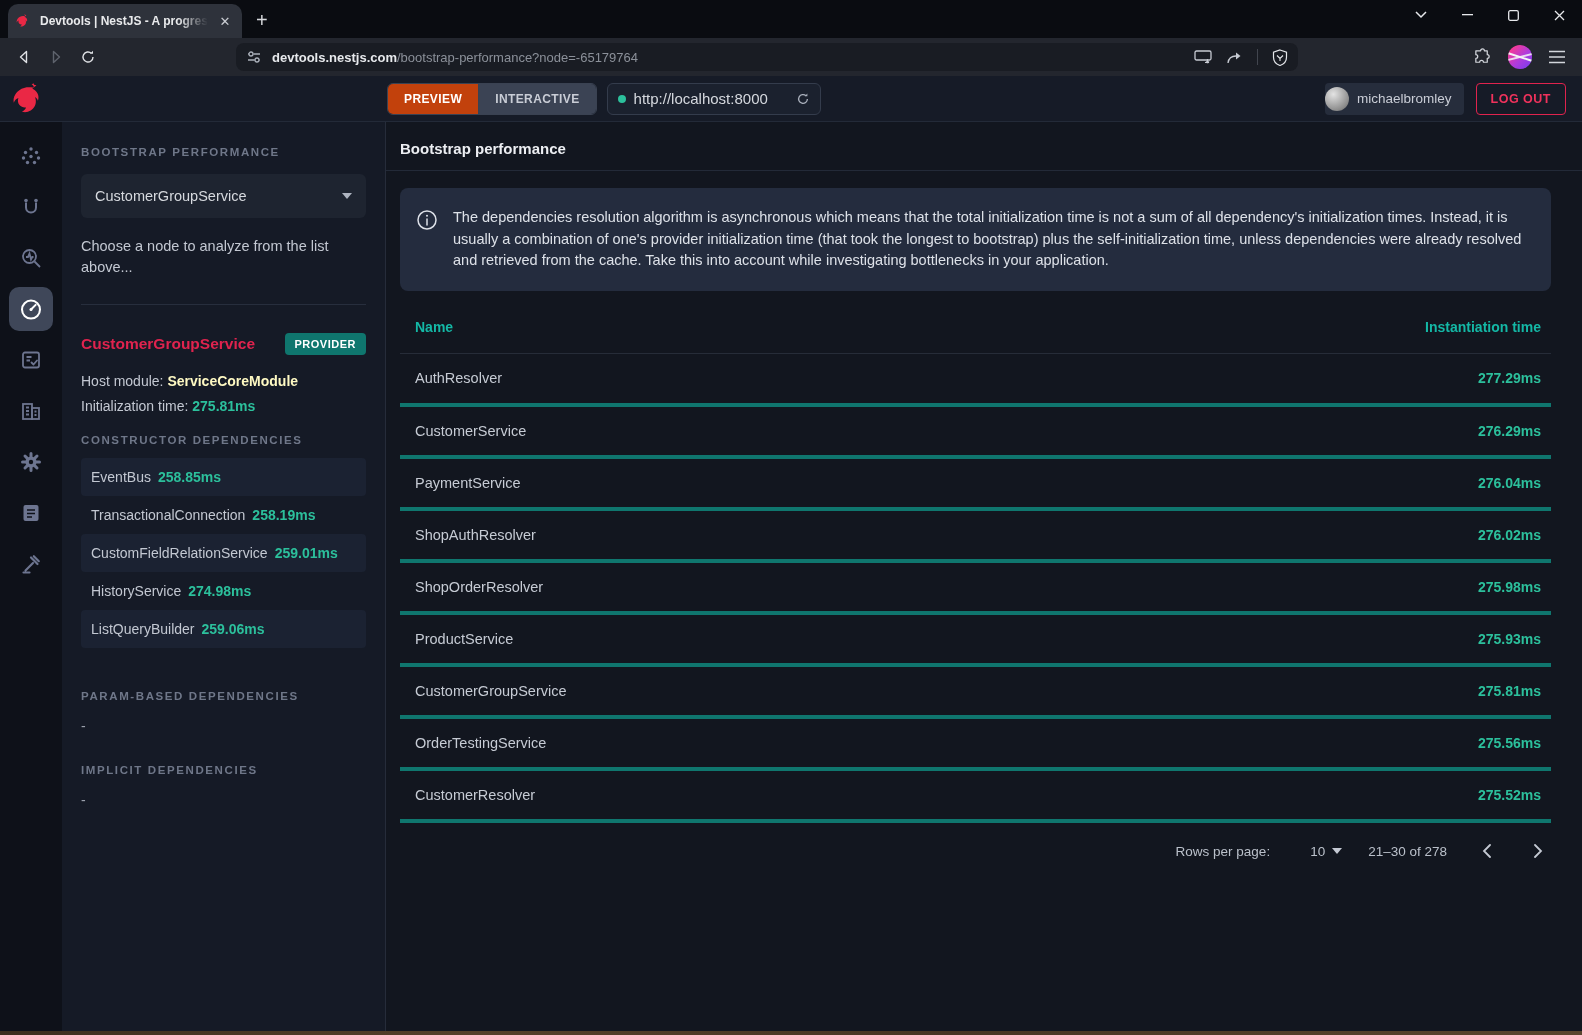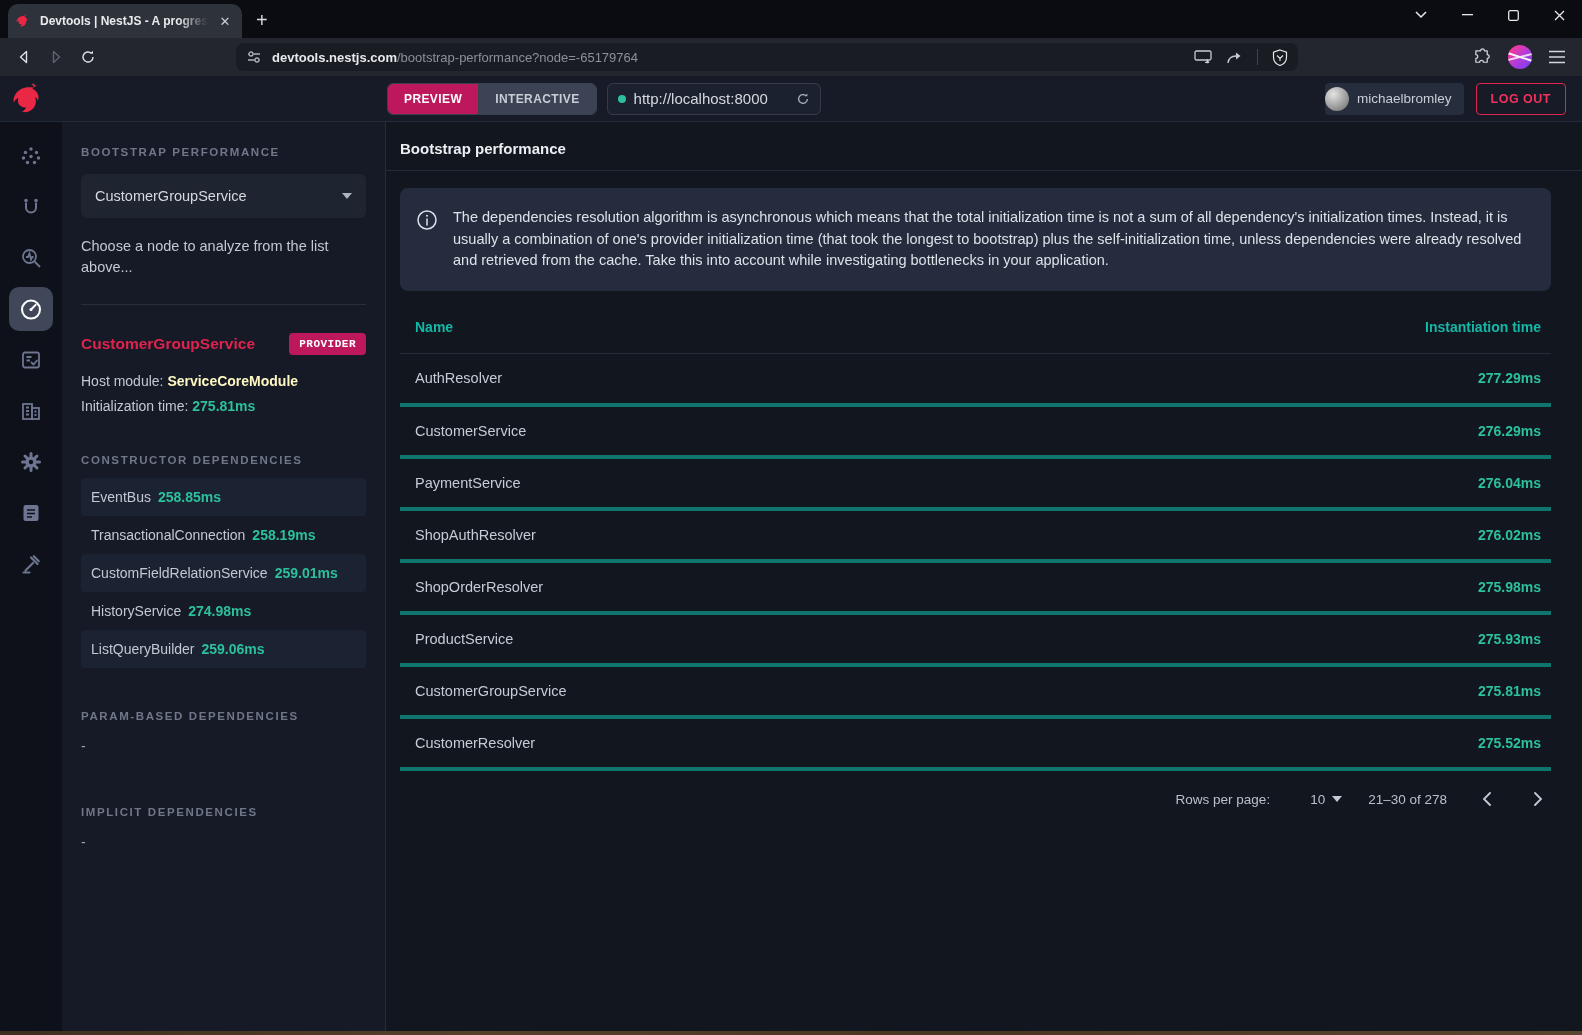--- a/index.html
+++ b/index.html
@@ -32,21 +32,21 @@
   .avatar-grad::before { transform:rotate(18deg); }
   .avatar-grad::after  { transform:rotate(-14deg); opacity:.85; }
 
   
   .app { height:955px; display:flex; flex-direction:column; background:#12161f; }
   .appheader { height:46px; background:#161b27; border-bottom:1px solid #232a38; display:flex; align-items:center; flex:0 0 46px; }
   .logo-wrap { width:62px; display:flex; justify-content:center; }
   .header-gap { width:325px; }
   .segmented { display:flex; border:1px solid #3a4252; border-radius:6px; overflow:hidden; height:32px; }
   .seg { padding:0 16px; display:flex; align-items:center; font-size:12px; letter-spacing:.4px; cursor:pointer; }
-  .seg.preview { background:#be185d; color:#ffffff; font-weight:bold; }
+  .seg.preview { background:#c2410c; color:#ffffff; font-weight:bold; }
   .seg.interactive { background:#3b4354; color:#c9cdd6; font-weight:bold; border-left:1px solid #3a4252; }
   .urlbox { margin-left:10px; height:32px; width:214px; background:#1b212e; border:1px solid #343c4c; border-radius:6px;
             display:flex; align-items:center; padding:0 10px; gap:8px; }
   .dot { width:8px; height:8px; border-radius:50%; background:#2cc09c; }
   .urlbox-text { font-size:15px; color:#d5d8de; flex:1; }
   .header-right { margin-left:auto; display:flex; align-items:center; gap:12px; padding-right:16px; }
   .userchip { height:32px; background:#262d3c; border-radius:4px; display:flex; align-items:center; gap:8px; padding:0 12px 0 0; cursor:pointer; }
   .userchip .photo { width:24px; height:24px; border-radius:50%; background:radial-gradient(circle at 35% 30%, #e3e3e3, #8d8d8d 70%, #5e5e5e); }
   .userchip .name { color:#c9cdd6; font-size:13.5px; }
   .logout { height:32px; border:1px solid #e0234e; color:#f0325c; background:transparent; border-radius:4px;
@@ -63,27 +63,27 @@
   
   .panel { width:324px; background:#151a26; border-right:1px solid #262c3a; padding:24px 19px; overflow:hidden; }
   .sec-label { color:#6f7789; font-size:11.5px; font-weight:bold; letter-spacing:1.6px; }
   .select { margin-top:16px; height:44px; background:#1e2430; border-radius:6px; display:flex; align-items:center;
             padding:0 14px; color:#d6d9de; font-size:14.5px; cursor:pointer; }
   .caret { margin-left:auto; width:0; height:0; border-left:5px solid transparent; border-right:5px solid transparent; border-top:6px solid #aeb4c0; }
   .hint { margin-top:18px; color:#c3c8d2; font-size:14.5px; line-height:21px; width:250px; }
   .divider { border:none; border-top:1px solid #272e3d; margin:26px 0 0; }
   .node-head { margin-top:28px; display:flex; align-items:center; }
   .node-name { color:#e0234e; font-weight:bold; font-size:15.5px; }
-  .badge { margin-left:auto; background:#be185d; color:#ffffff; font-size:11px; font-weight:bold; letter-spacing:.5px;
-           border-radius:4px; padding:5px 10px;font-family:Liberation Mono, monospace; }
+  .badge { margin-left:auto; background:#0f766e; color:#ffffff; font-size:11px; font-weight:bold; letter-spacing:.5px;
+           border-radius:4px; padding:5px 10px; }
   .kv { margin-top:18px; color:#c3c8d2; font-size:14px; }
   .kv + .kv { margin-top:9px; }
   .kv .v-strong { color:#fef9c3; font-weight:bold; }
   .kv .v-teal { color:#2cc09c; font-weight:bold; }
-  .deps-label { display:block; margin-top:40px; }
+  .deps-label { display:block; margin-top:20px; }
   .deps { margin-top:12px; }
   .dep-item { height:38px; display:flex; align-items:center; padding:0 10px; font-size:14px; color:#c3c8d2;
               border-radius:4px; cursor:pointer; }
   .dep-item:nth-child(odd) { background:#1b2232; }
   .dep-item .t { color:#2cc09c; font-weight:bold; margin-left:7px; }
   .dash { margin-top:16px; color:#9aa0ac; font-size:14px; }
 
   
   .main { flex:1; padding:18px 31px 0 14px; overflow:hidden; position:relative; }
   .main-title { color:#eceef2; font-weight:bold; font-size:15px; padding-bottom:13px; border-bottom:1px solid #232a38;
@@ -358,21 +358,21 @@
           </div>
         <div class="dep-item">
             <span>ListQueryBuilder</span>
             <span class="t">259.06ms</span>
           </div>
       </div>
 
       <span class="sec-label deps-label" style="margin-top:42px;">PARAM-BASED DEPENDENCIES</span>
       <div class="dash">-</div>
 
-      <span class="sec-label deps-label" style="margin-top:52px;">IMPLICIT DEPENDENCIES</span>
+      <span class="sec-label deps-label" style="margin-top:30px;">IMPLICIT DEPENDENCIES</span>
       <div class="dash">-</div>
     </div>
 
     <div class="main">
       <div class="main-title">Bootstrap performance</div>
 
       <div class="infobox">
         <span class="info-icon">
           <svg width="22" height="22" viewBox="0 0 22 22" fill="none" stroke="#dde1e8" stroke-width="1.5">
               <circle cx="11" cy="11" r="9"></circle>
@@ -411,20 +411,24 @@
               <td>ShopOrderResolver</td>
               <td class="num">275.98ms</td>
             </tr>
           <tr>
               <td>ProductService</td>
               <td class="num">275.93ms</td>
             </tr>
           <tr>
               <td>CustomerGroupService</td>
               <td class="num">275.81ms</td>
+            </tr>
+          <tr>
+              <td>OrderTestingService</td>
+              <td class="num">275.56ms</td>
             </tr>
           <tr>
               <td>CustomerResolver</td>
               <td class="num">275.52ms</td>
             </tr>
         </tbody>
       </table>
 
       <div class="pagination">
         <div class="rpp">

